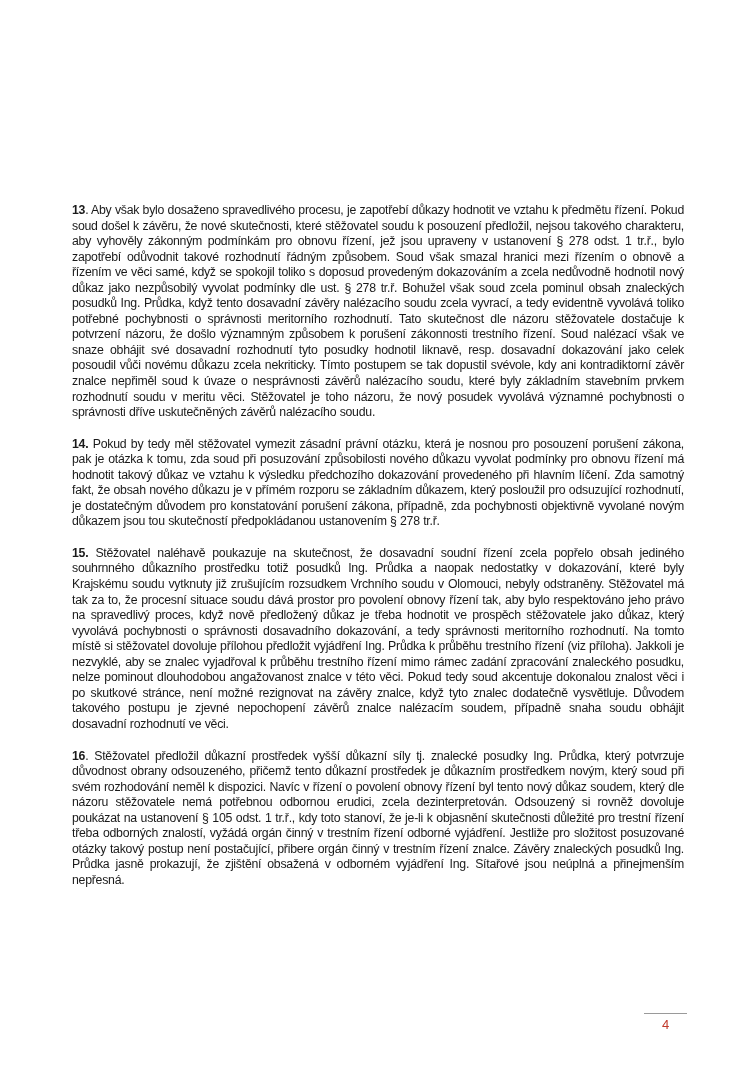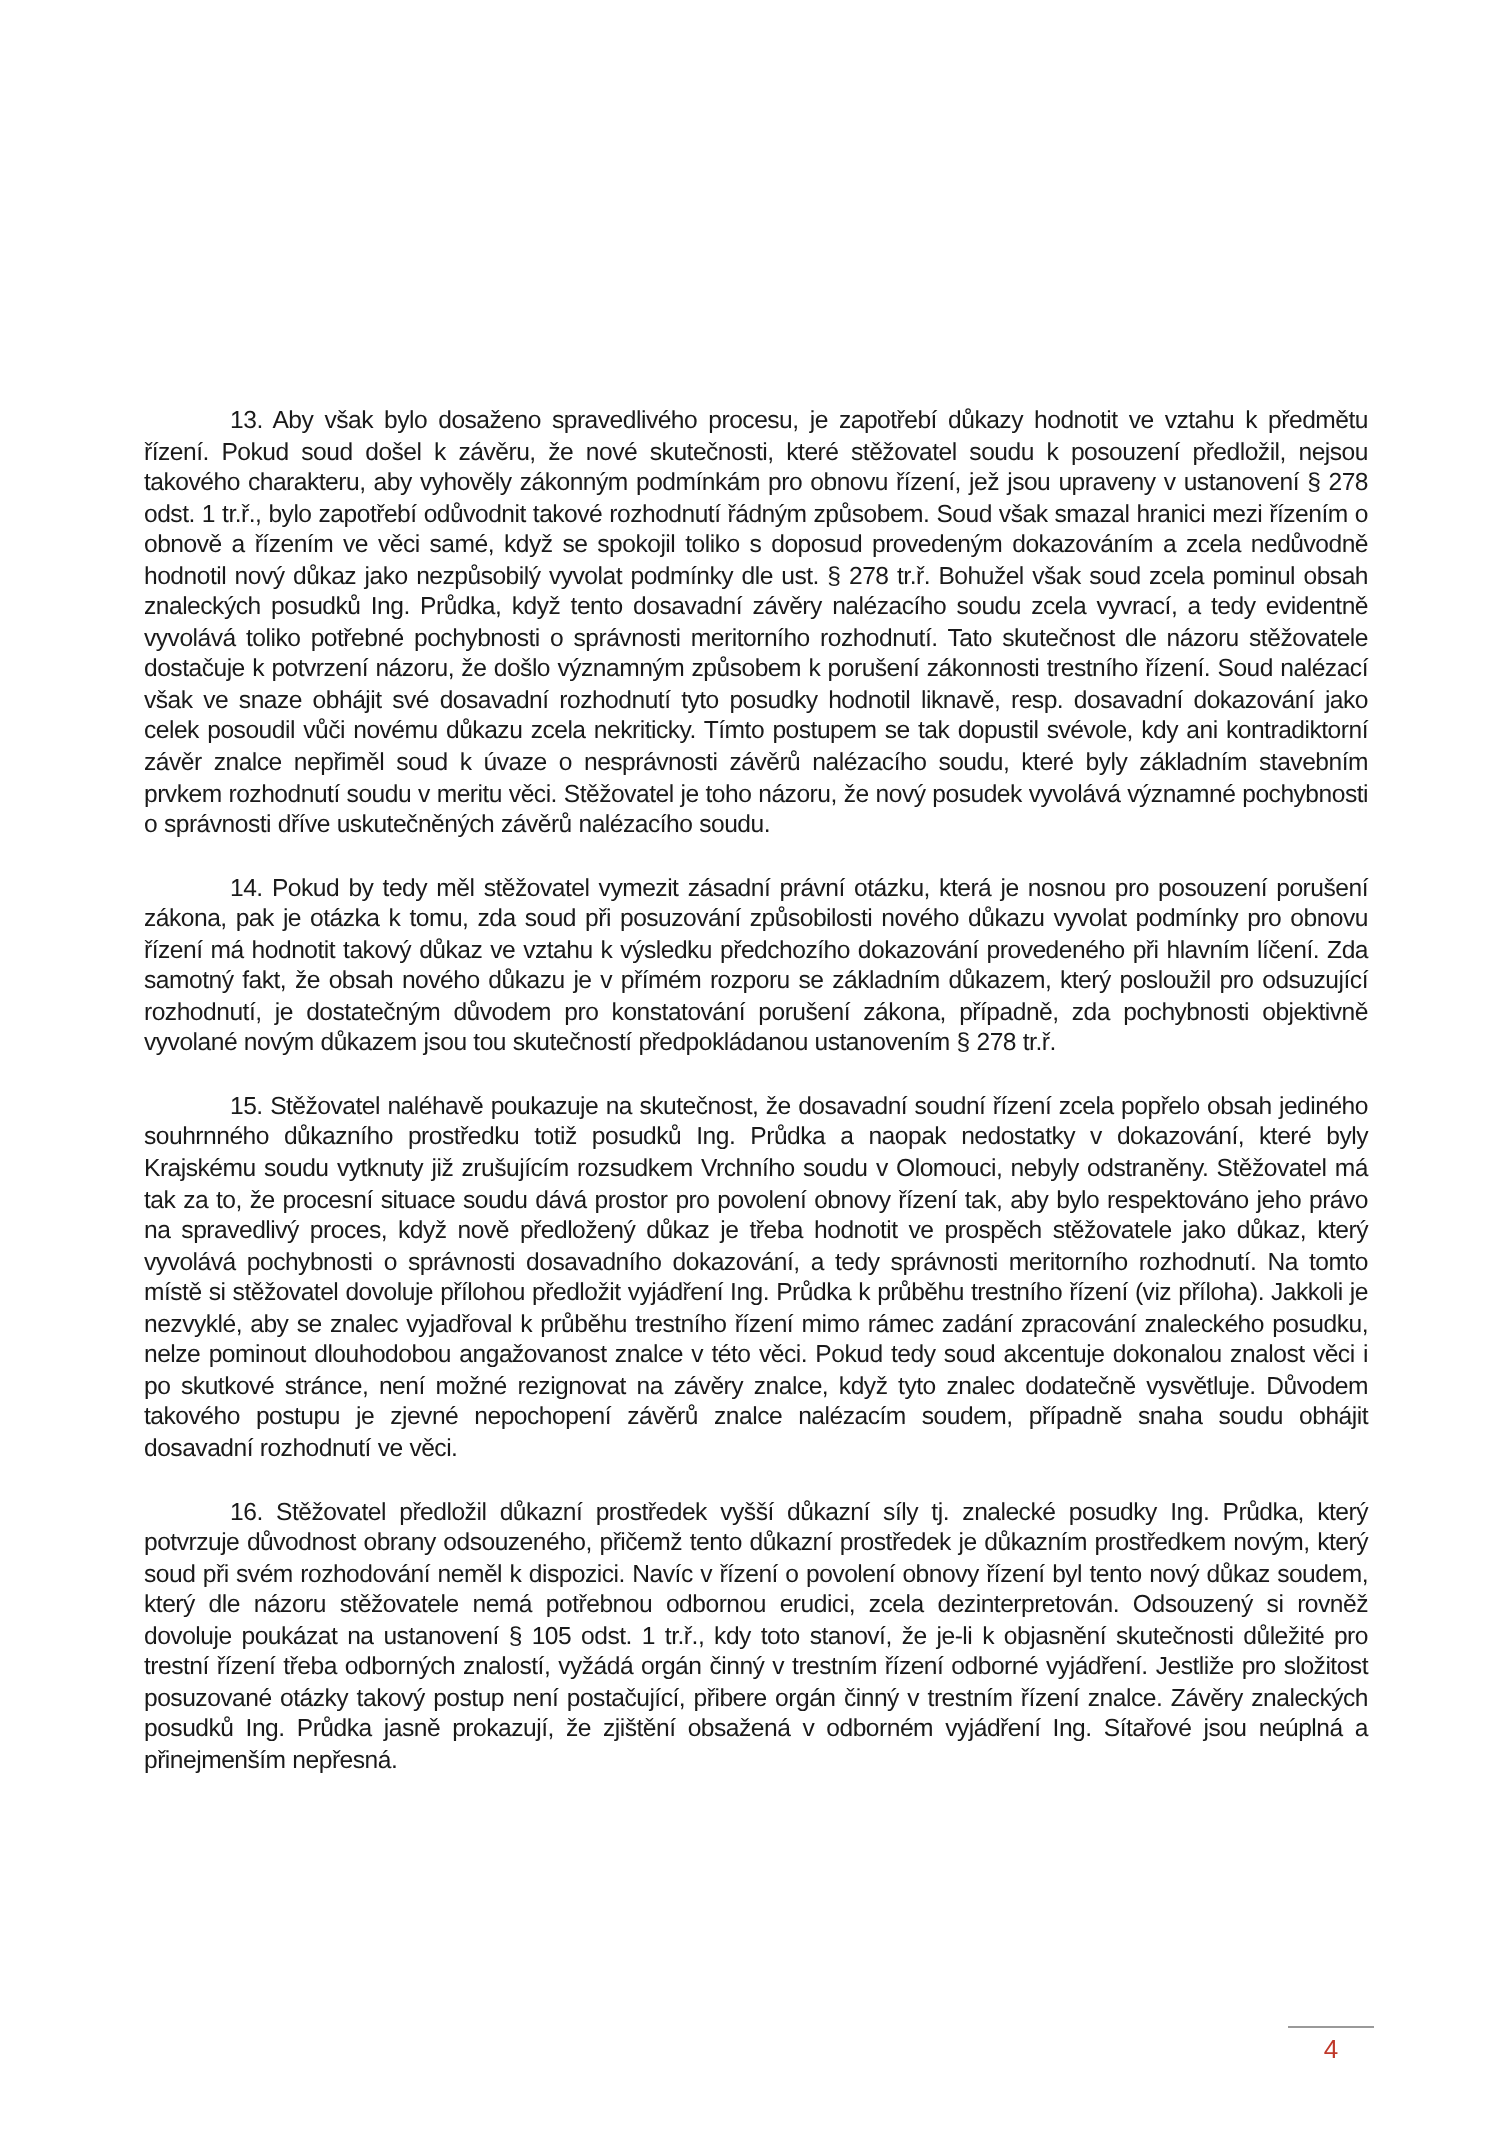--- a/index.html
+++ b/index.html
@@ -10,21 +10,21 @@
   .page { position: absolute; left: 72px; top: 203px; width: 612px; }
   .para {
     margin: 0 0 16px 0;
     font-size: 12.3px; line-height: 15.55px; text-align: justify;
     letter-spacing: -0.25px; word-spacing: 0.2px;
   }
   .para.lead {
     font-weight: bold; text-decoration: underline; letter-spacing: 0.05px;
     margin-bottom: 17px;
   }
-  .num { font-weight: normal; margin-left: 43px; }
+  .num { font-weight: bold; }
   .footer-rule {
     position: absolute; left: 644px; top: 1013px; width: 43px; height: 1px; background: #9a9a9a;
   }
   .page-number {
     position: absolute; left: 644px; top: 1017px; width: 43px; text-align: center;
     font-size: 13px; color: #c0392b;
   }
 </style>
 </head>
 <body>

